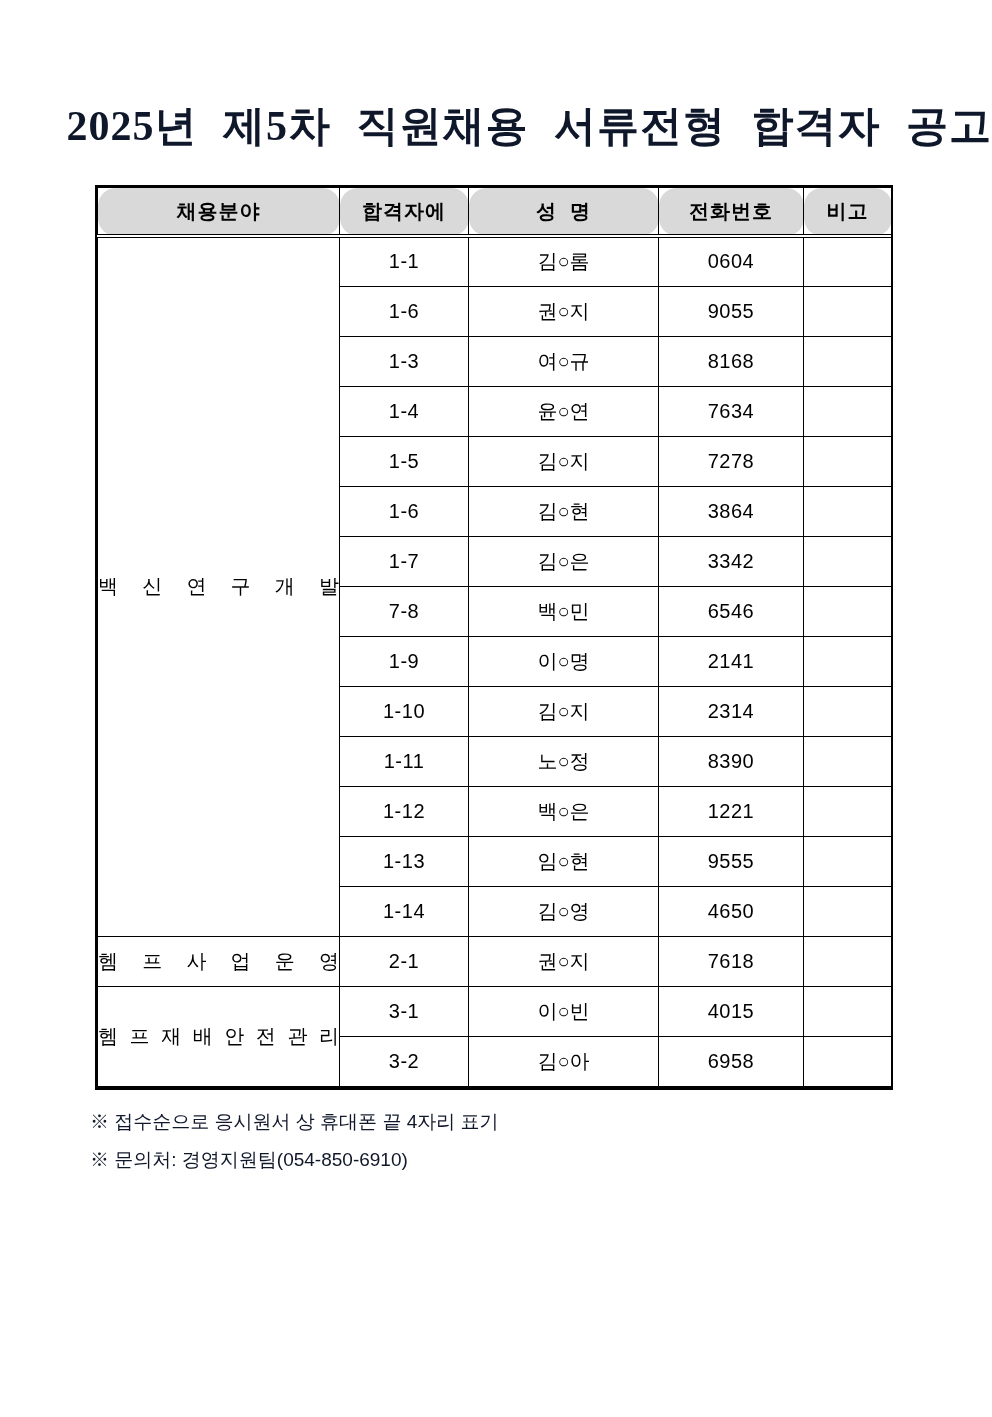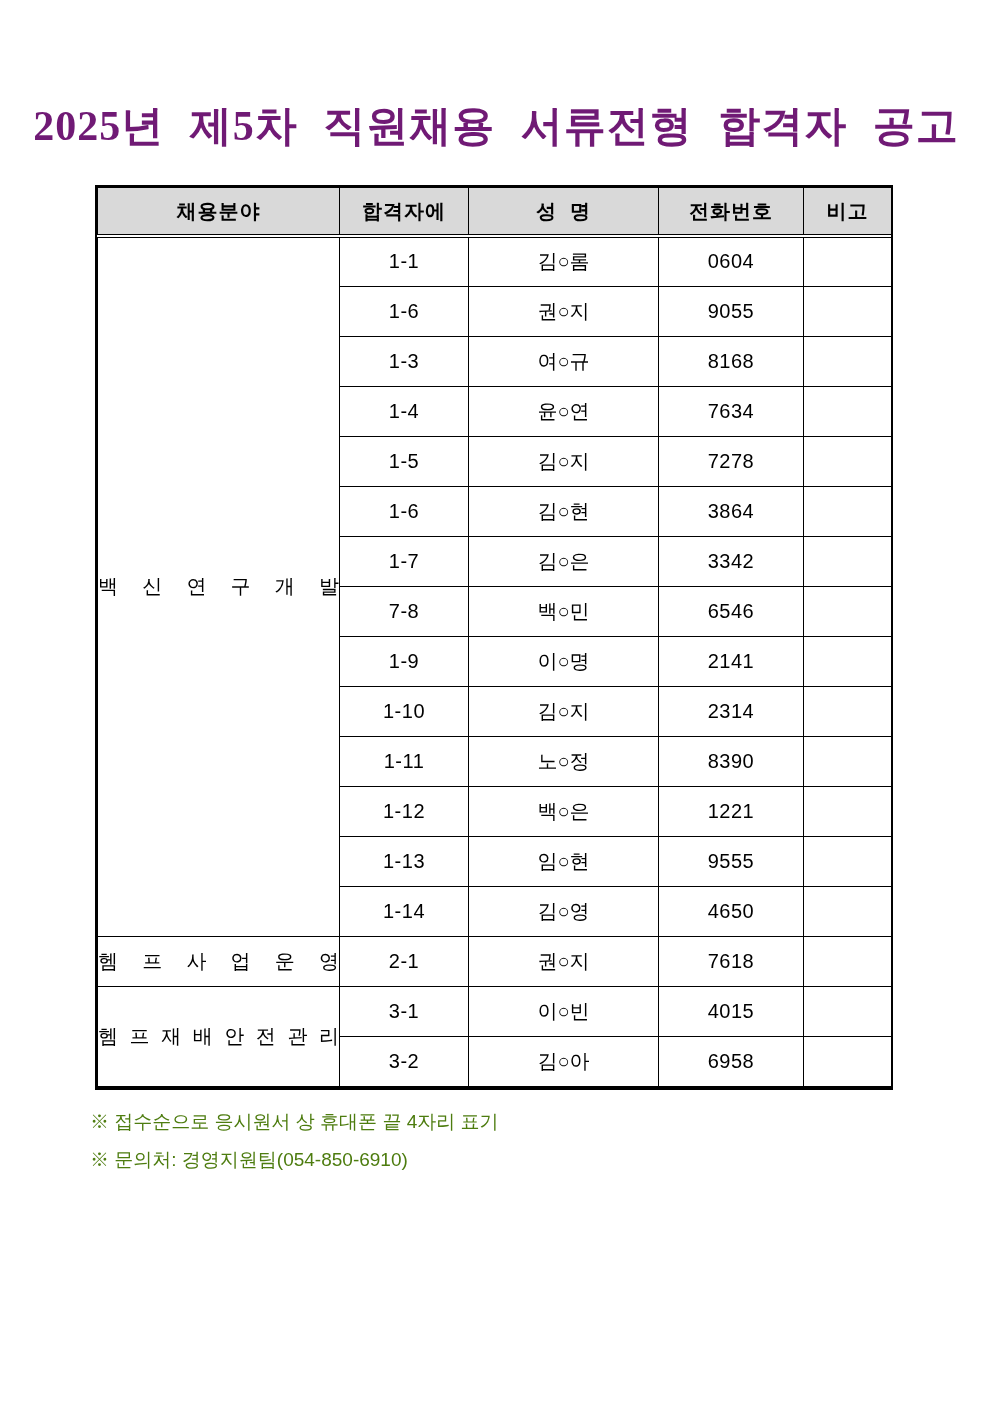--- a/index.html
+++ b/index.html
@@ -12,28 +12,28 @@
     width: 992px;
     height: 1417px;
     background: #ffffff;
     color: #000000;
     font-family: "Liberation Sans", sans-serif;
     overflow: hidden;
   }
   .title {
     margin: 0;
     padding-top: 95px;
-    text-align: center;
+    text-align: right;
     font-family: "Liberation Serif", serif;
     font-weight: 800;
     font-size: 42px;
     line-height: 62px;
     letter-spacing: 1px;
     word-spacing: 14px;
-    color: #701a75;
+    color: #0f172a;
     white-space: nowrap;
   }
   .table-wrap {
     margin: 28px 0 0 95px;
     width: 794px;
     border: 2px solid #000000;
     border-bottom-width: 3px;
   }
   table.applicants {
     border-collapse: collapse;
@@ -50,20 +50,21 @@
     padding: 0;
     overflow: hidden;
   }
   table.applicants thead th {
     background: #d9d9d9;
     height: 46px;
     border-bottom: 4px double #000000;
     font-weight: 600;
     white-space: pre;
     letter-spacing: 1px;
+    border-radius: 18px;
   }
   table.applicants tbody tr {
     height: 50px;
   }
   td.cat-cell {
     text-align: justify;
     text-align-last: justify;
     -moz-text-align-last: justify;
     padding: 0 10px;
     letter-spacing: 0;
@@ -73,21 +74,21 @@
     letter-spacing: 0.5px;
   }
   .footnotes {
     margin: 22px 0 0 90px;
   }
   .footnotes p {
     margin: 0 0 19px 0;
     font-size: 19px;
     line-height: 19px;
     letter-spacing: 0px;
-    color: #4d7c0f;
+    color: #0f172a;
   }
 </style>
 </head>
 <body>
 
 <div class="page">
 
   <h1 class="title">2025년 제5차 직원채용 서류전형 합격자 공고</h1>
 
   <div class="table-wrap">

